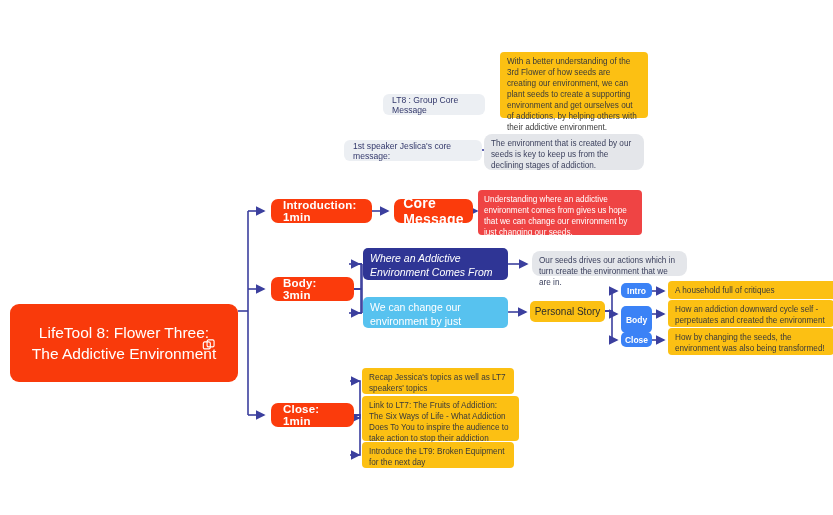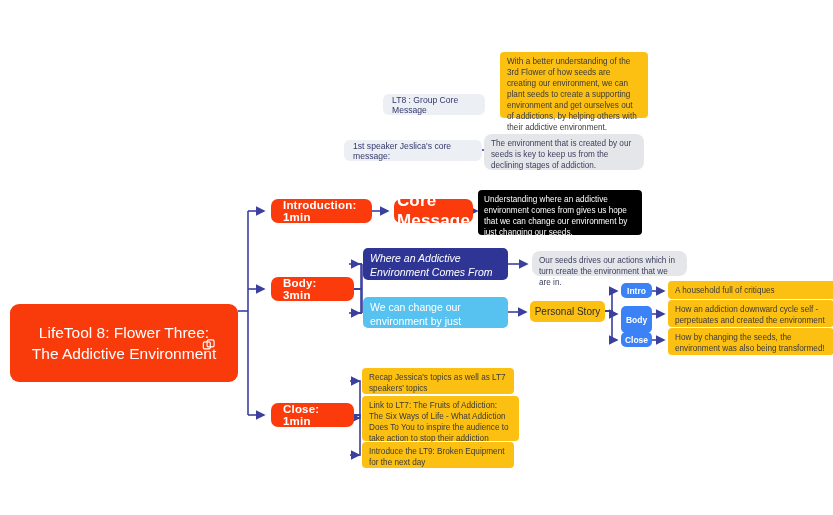--- a/index.html
+++ b/index.html
@@ -30,21 +30,21 @@
 
   
   .pill-or{
     background:#fb3b0c;border-radius:7px;color:#fff;
     display:flex;align-items:center;justify-content:center;
     font-size:11.5px;font-weight:700;letter-spacing:.2px;padding:0 12px;
   }
   .n-intro{left:271px;top:199px;width:101px;height:24px;}
   .n-body {left:271px;top:277px;width:83px;height:24px;}
   .n-close{left:271px;top:403px;width:83px;height:24px;}
-  .n-coremsg{left:394px;top:199px;width:79px;height:24px;font-size:17px;}
+  .n-coremsg{left:394px;top:199px;width:79px;height:24px;font-size:14px;}
 
   
   .pill-red{
     background:#3b82f6;border-radius:5px;color:#fff;
     display:flex;align-items:center;justify-content:center;
     font-size:8.5px;font-weight:700;
   }
   .s-intro{left:621px;top:283px;width:31px;height:15px;}
   .s-body {left:621px;top:306px;width:31px;height:27px;}
   .s-close{left:621px;top:332px;width:31px;height:15px;}
@@ -55,21 +55,21 @@
     background:#2f3595;border-radius:5px;color:#fff;
     font-size:10.5px;line-height:14px;padding:3px 7px;font-style:italic;
   }
   .blue-light{
     left:363px;top:297px;width:145px;height:31px;
     background:#57c2ef;border-radius:5px;color:#ffffff;
     font-size:10.5px;line-height:14px;padding:3px 7px;
   }
   .note-blue{
     left:478px;top:190px;width:164px;height:45px;
-    background:#000000;border-radius:4px;color:#ffffff;
+    background:#ef4444;border-radius:4px;color:#ffffff;
     font-size:8.2px;line-height:11px;padding:4px 6px;
   }
 
   
   .y-story{
     left:530px;top:301px;width:75px;height:21px;
     background:#fcc013;border-radius:5px;color:#2d2d2d;
     display:flex;align-items:center;justify-content:center;
     font-size:10px;
   }

